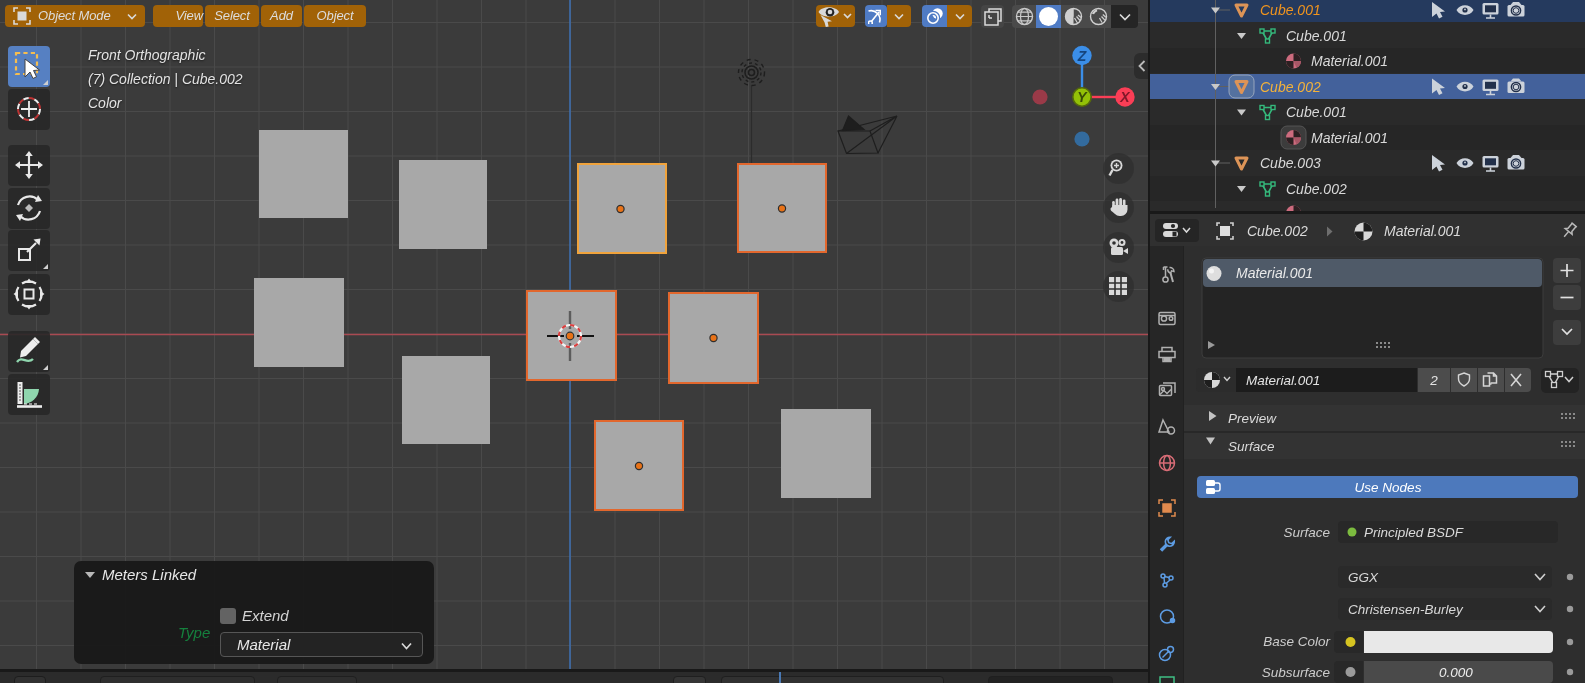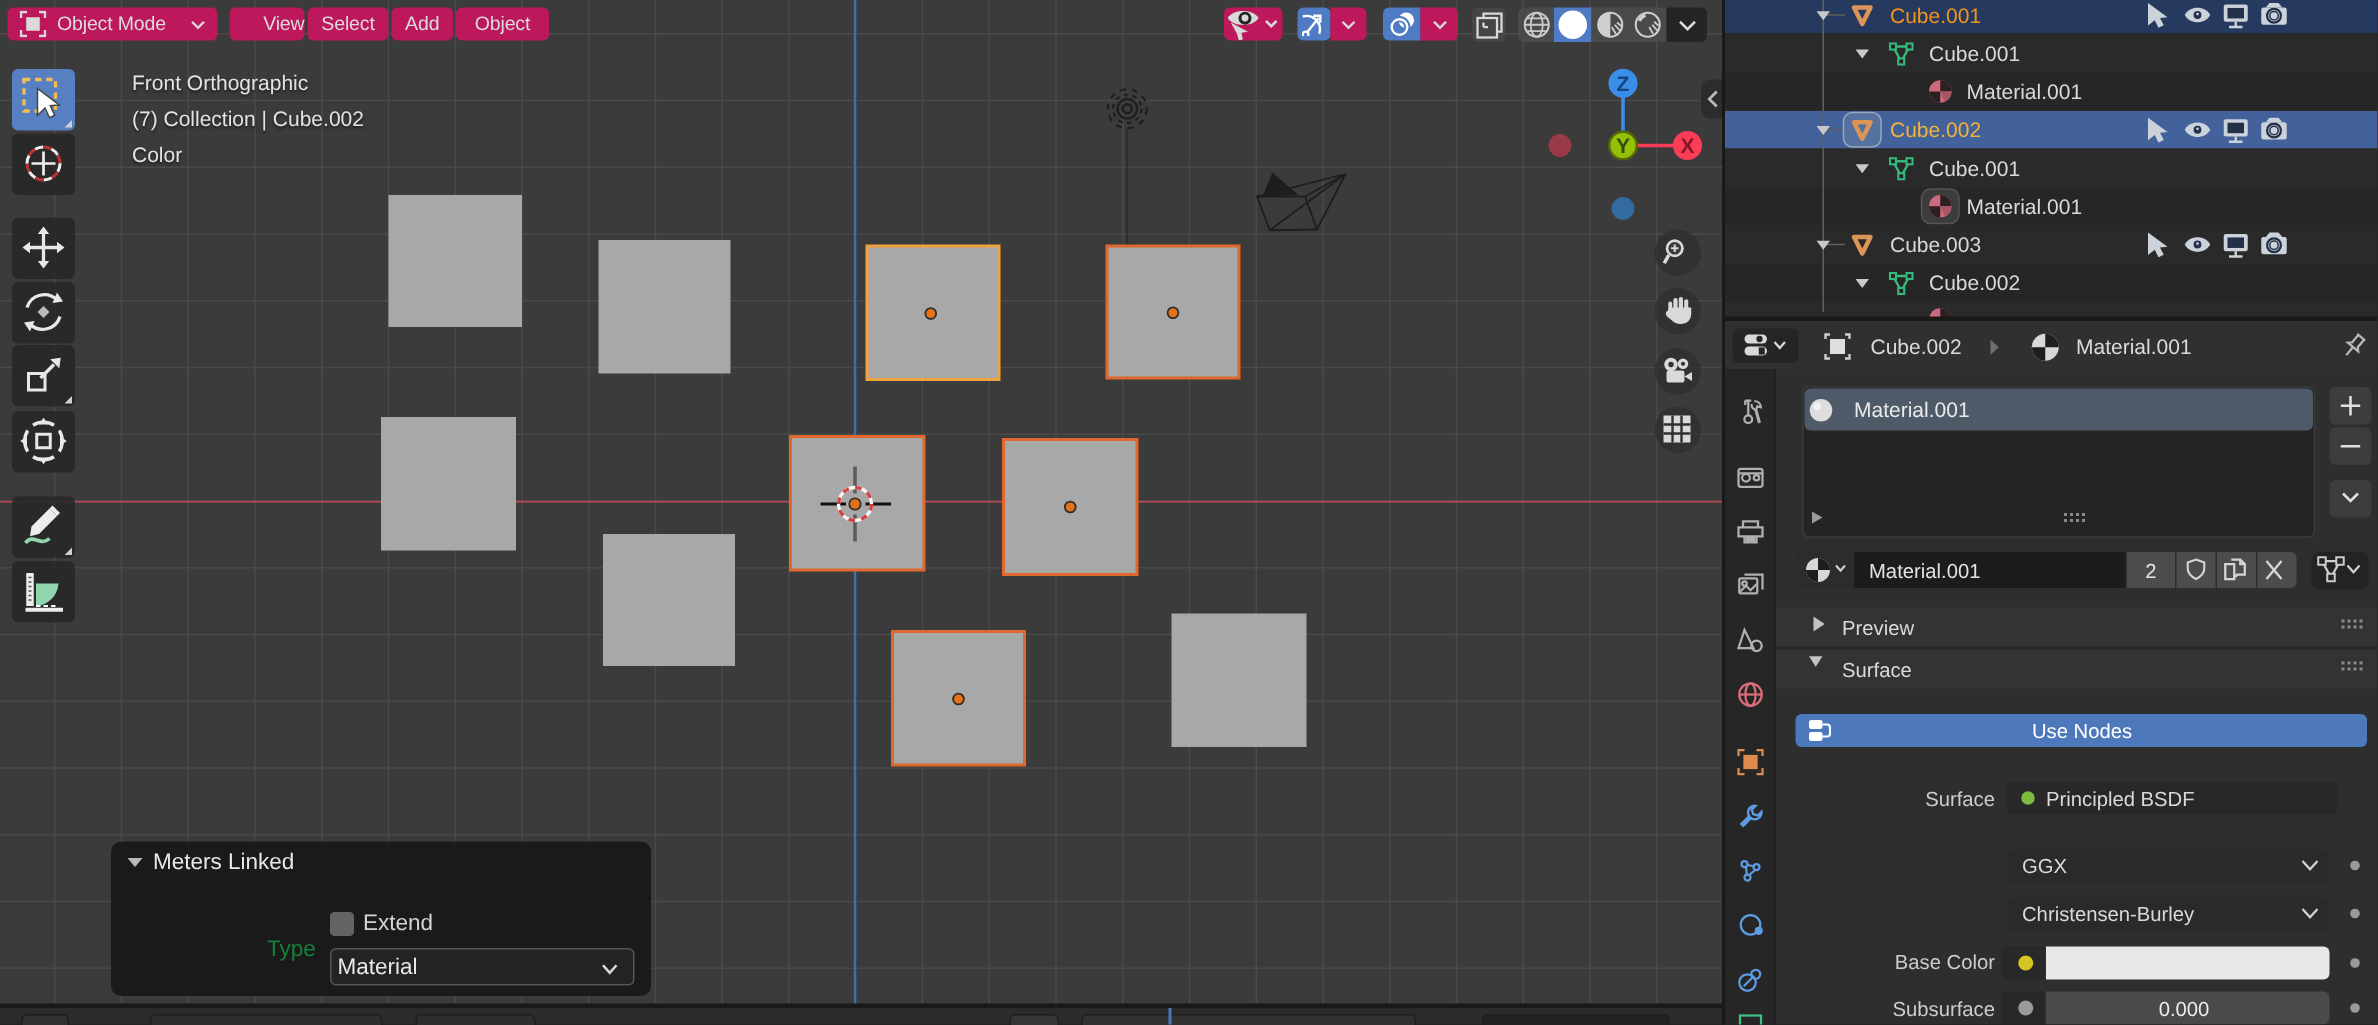--- a/index.html
+++ b/index.html
@@ -1,23 +1,23 @@
 <!DOCTYPE html>
 <html><head>
 <meta charset="utf-8">
 <style>
 * { margin:0; padding:0; box-sizing:border-box; }
 html,body { width:1585px; height:683px; overflow:hidden; background:#1d1d1d; }
-body, .t { font-family:"Liberation Sans", sans-serif; }
+body, .t { font-family:"Liberation Sans", sans-serif;font-style:italic; }
 #app { position:absolute; top:0; left:0; width:1585px; height:683px; }
 .abs { position:absolute; }
 
 #vp { left:0; top:0; width:1150px; height:671px; background:#3b3b3b; }
 
-.hbtn { position:absolute; top:5px; height:22px; background:#be185d; border-radius:4px;
+.hbtn { position:absolute; top:5px; height:22px; background:#a16207; border-radius:4px;
   color:#dcdcdc; font-size:13px; line-height:22px; letter-spacing:-0.1px; text-align:center; }
 
 .tbtn { position:absolute; left:8px; width:42px; height:41px; background:rgba(40,40,40,0.9);
   border-radius:4px; }
 .tbtn.sel { background:#5680c2; }
 
 #vptext { left:88px; top:43px; color:#e3e3e3; font-size:14px; line-height:24px; text-shadow:0 1px 2px rgba(0,0,0,0.55); }
 
 .navc { position:absolute; width:31px; height:31px; border-radius:50%; background:rgba(47,47,47,0.75); }
 
@@ -305,21 +305,21 @@
       </svg>
   </div>
 
   <div id="sl" class="abs t">
     <div style="position:absolute;left:11px;top:11px;width:0;height:0;border-left:5px solid transparent;border-right:5px solid transparent;border-top:6px solid #b8b8b8;"></div>
     <div style="position:absolute;left:28px;top:5px;font-size:15px;color:#e8e8e8;">Meters Linked</div>
     <div style="position:absolute;left:146px;top:47px;width:16px;height:16px;background:#636363;border-radius:3px;"></div>
     <div style="position:absolute;left:168px;top:46px;font-size:15px;color:#d4d4d4;">Extend</div>
     <div style="position:absolute;left:104px;top:63px;font-size:15px;color:#15803d;">Type</div>
     <div style="position:absolute;left:146px;top:71px;width:203px;height:25px;background:#232323;border:1px solid #565656;border-radius:4px;">
-      <span style="position:absolute;left:4px;top:3px;font-size:15px;color:#e8e8e8;">Material</span>
+      <span style="position:absolute;left:16px;top:3px;font-size:15px;color:#e8e8e8;">Material</span>
       <svg width="11" height="8" style="position:absolute;right:10px;top:9px" viewBox="0 0 11 8">
           <path d="M1 1.5 L5.5 6.5 L10 1.5" stroke="#d9d9d9" stroke-width="1.7" fill="none"></path>
         </svg>
     </div>
   </div>
 
   <div class="abs" style="left:0;top:669px;width:1150px;height:2.5px;background:#191919;"></div>
   <div class="abs" style="left:0;top:671.5px;width:1150px;height:11.5px;background:#2b2b2b;">
     <div style="position:absolute;left:14px;top:4px;width:32px;height:20px;background:#313131;border:1px solid #1d1d1d;border-radius:4px;"></div>
     <div style="position:absolute;left:100px;top:4px;width:155px;height:20px;background:#2e2e2e;border:1px solid #1f1f1f;border-radius:4px;"></div>

